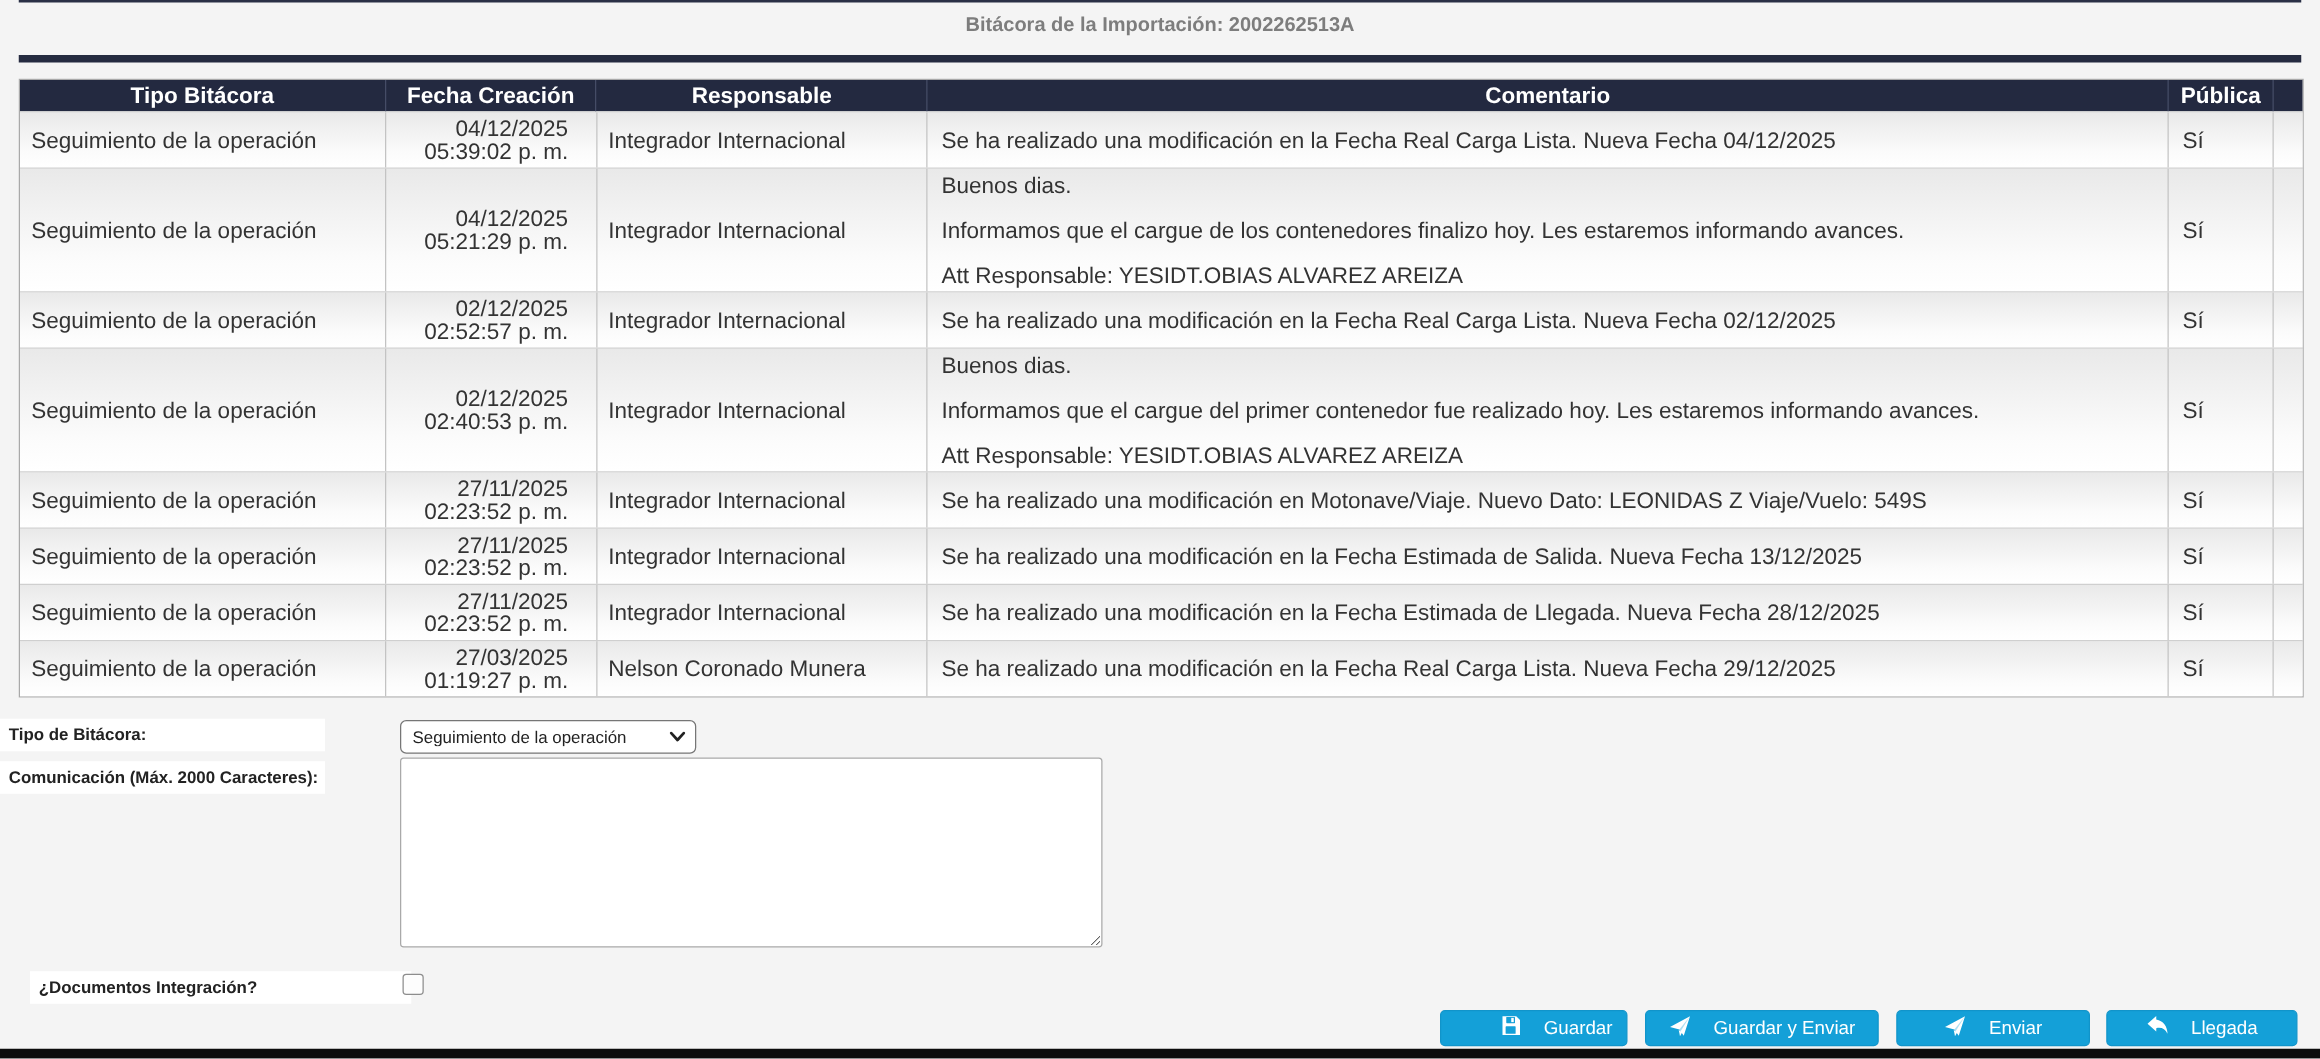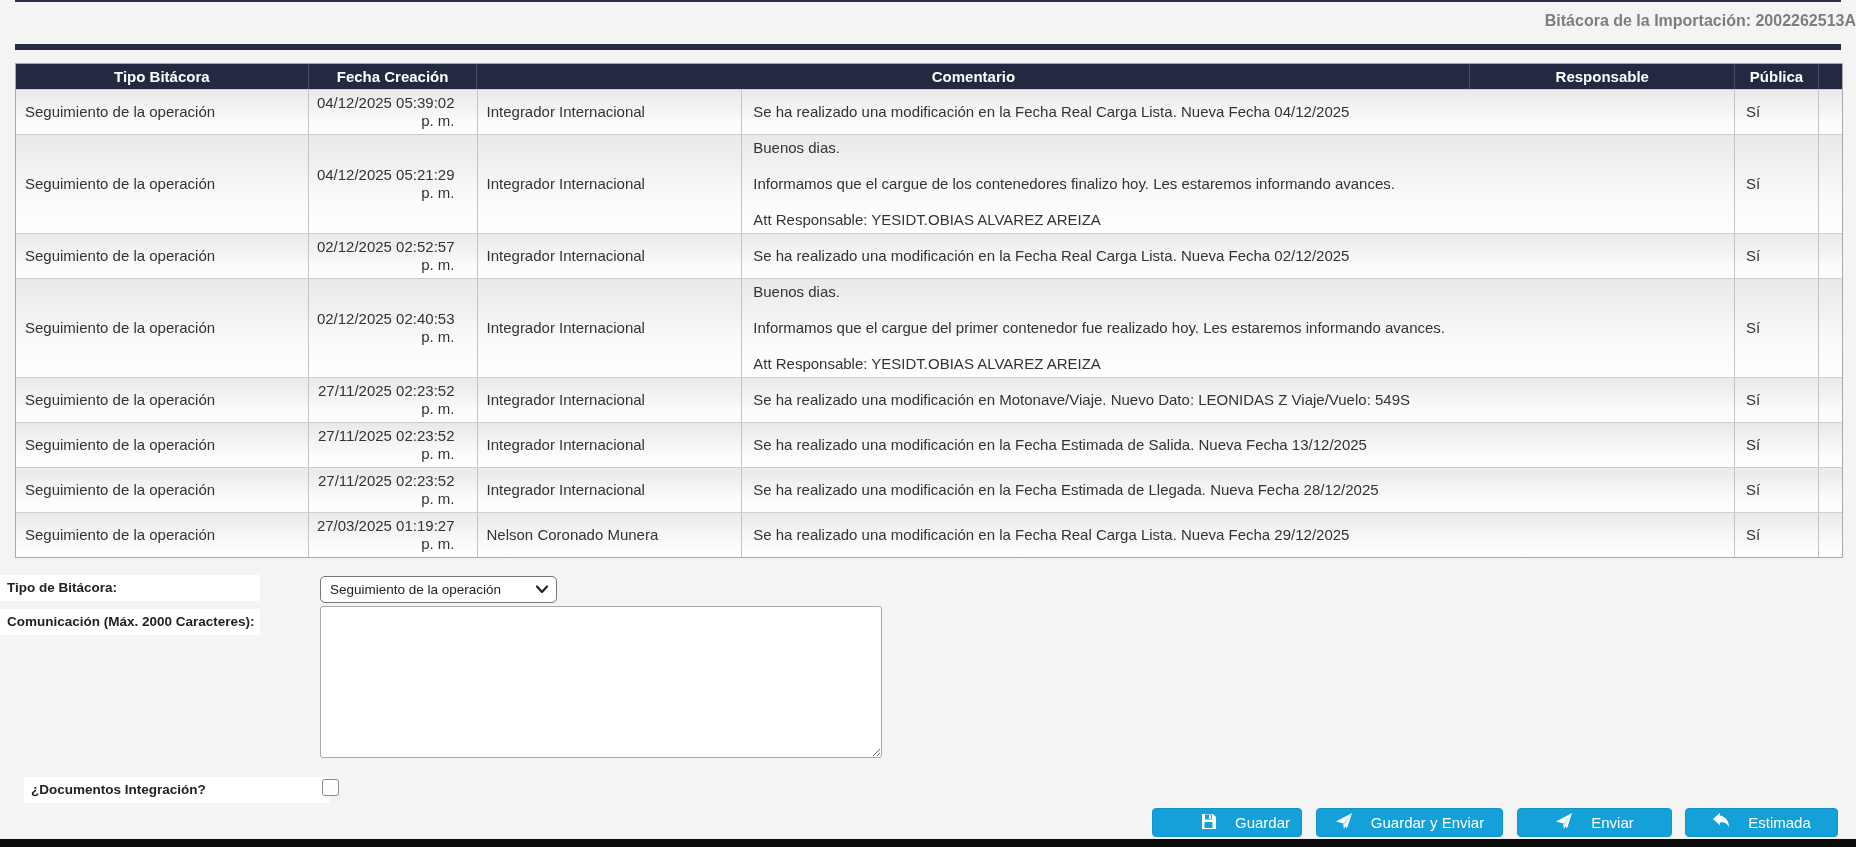--- a/index.html
+++ b/index.html
@@ -1,27 +1,27 @@
 <!DOCTYPE html>
 <html><head>
 <meta charset="utf-8">
 <style>
   * { margin:0; padding:0; box-sizing:border-box; }
   html,body { width:1856px; height:847px; }
   body { font-family:"Liberation Sans", sans-serif; background:#f4f4f4; }
   #app { position:relative; width:1856px; height:847px; overflow:hidden; background:#f4f4f4; }
 
   .top-line { position:absolute; top:0; left:15px; width:1826px; height:2px; background:#2a3046; }
-  .page-title { position:absolute; top:12px; left:0; width:100%; text-align:right;
+  .page-title { position:absolute; top:12px; left:0; width:100%; text-align:center;
                 font-size:16px; font-weight:bold; color:#7d7d7d; }
   .title-bar { position:absolute; top:44px; left:15px; width:1826px; height:6px; background:#252b40; }
 
   
   .log-table { position:absolute; top:63px; left:15px; width:1828px;
-               border:1px solid #a9a9a9; background:#fff; font-size:15px; color:#333; }
+               border:1px solid #a9a9a9; background:#fff; font-size:18px; color:#333; }
   .thead { display:flex; background:#232940; color:#fff; font-weight:bold; }
   .thead .th { height:25px; line-height:25px; text-align:center; border-right:1px solid #454c66; }
   .thead .th:last-child { border-right:none; }
   .trow { display:flex; border-top:1px solid #cfcfcf;
           background:linear-gradient(to bottom, #e9e9e9 0%, #fbfbfb 72%, #ffffff 100%); }
   .trow .td { border-right:1px solid #c3c3c3; display:flex; flex-direction:column; justify-content:center;
               padding:4px 6px; line-height:18px; }
   .trow .td:last-child { border-right:none; }
   .col-tipo  { width:293px; }
   .col-fecha { width:169px; }
@@ -75,22 +75,22 @@
 <div id="app">
 
   <div class="top-line"></div>
   <div class="page-title">Bitácora de la Importación: 2002262513A</div>
   <div class="title-bar"></div>
 
   <div class="log-table">
     <div class="thead">
       <div class="th col-tipo">Tipo Bitácora</div>
       <div class="th col-fecha">Fecha Creación</div>
+      <div class="th col-resp">Responsable</div>
       <div class="th col-com">Comentario</div>
-      <div class="th col-resp">Responsable</div>
       <div class="th col-pub">Pública</div>
       <div class="th col-x"></div>
     </div>
     <div id="table-body">
         <div class="trow">
           <div class="td col-tipo">Seguimiento de la operación</div>
           <div class="td col-fecha">04/12/2025 05:39:02 p. m.</div>
           <div class="td col-resp">Integrador Internacional</div>
           <div class="td col-com">
             <div class="comment-para">Se ha realizado una modificación en la Fecha Real Carga Lista. Nueva Fecha 04/12/2025</div>
@@ -236,18 +236,18 @@
     </span>
     <span>Enviar</span>
   </button>
 
   <button class="btn" id="btn-regresar">
     <span>
       <svg width="18" height="18" viewBox="0 0 18 18">
           <path fill="#fff" d="M8 3.5 V0.8 L1 7 l7 6.2 V10.5 c4.5-0.8 7 0.7 9 4.5 C17 9 13.5 4.5 8 3.5 Z"></path>
         </svg>
     </span>
-    <span>Estimada</span>
+    <span>Llegada</span>
   </button>
 
   <div class="bottom-bar"></div>
 
 </div>
 
 </body></html>

